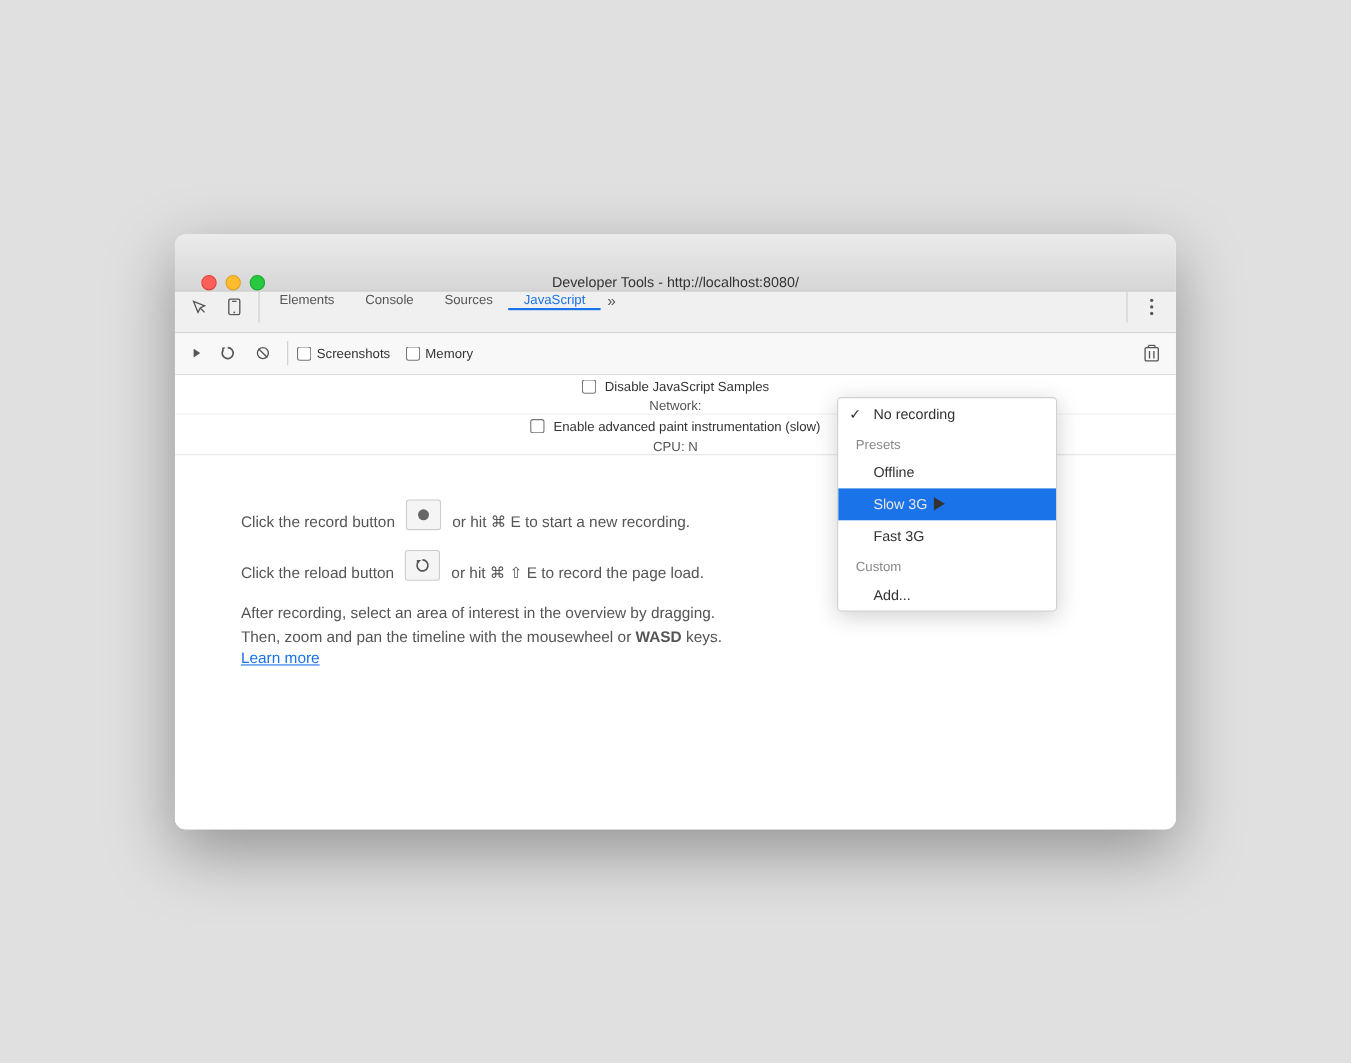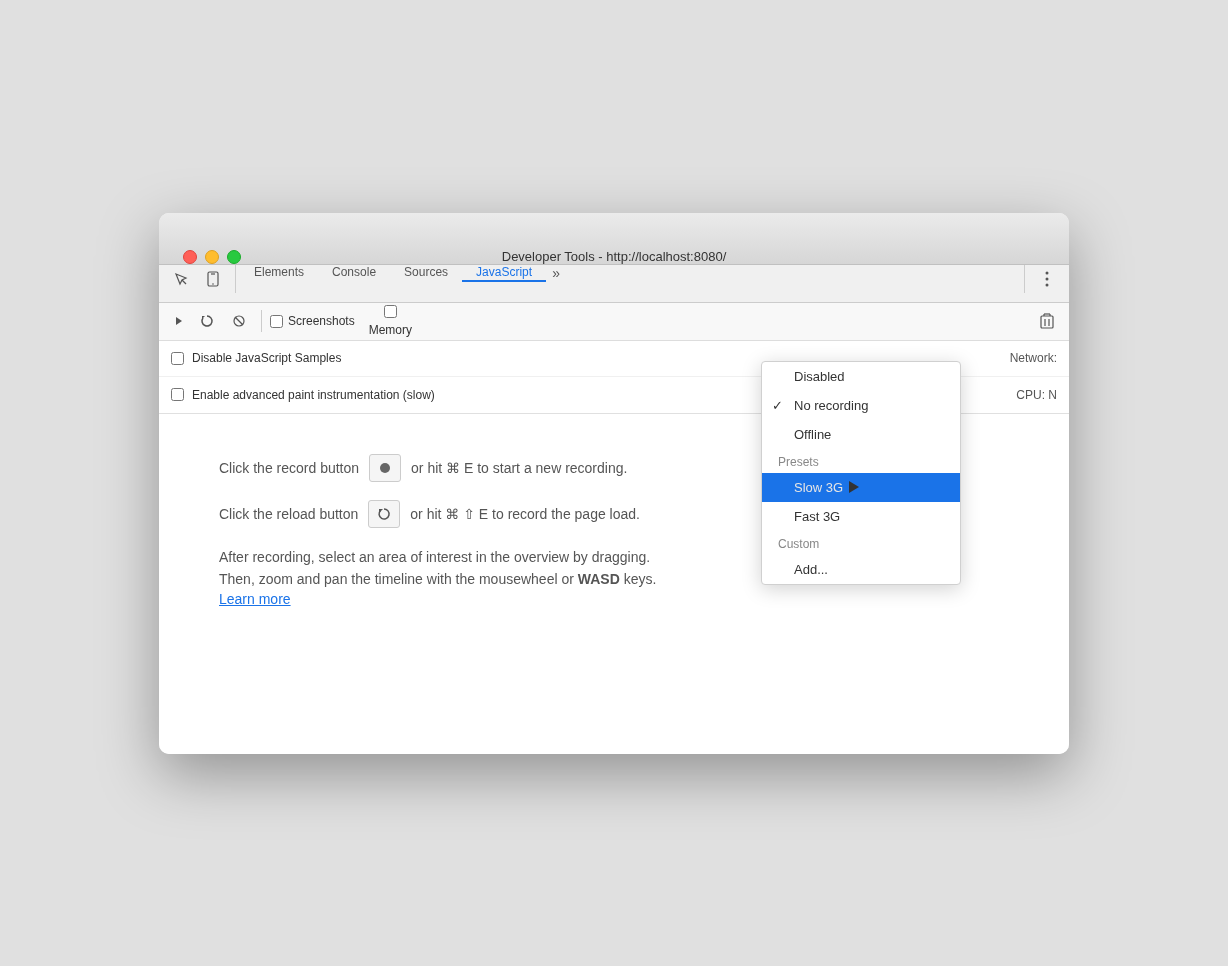--- a/index.html
+++ b/index.html
@@ -160,20 +160,21 @@
       border-bottom: 1px solid #e0e0e0;
     }
     .settings-row {
       display: flex;
       align-items: center;
       height: 36px;
       padding: 0 12px;
       font-size: 12px;
       color: #333;
       border-bottom: 1px solid #f0f0f0;
+      flex-direction: column;
     }
     .settings-row:last-child { border-bottom: none; }
     .settings-row .row-left {
       display: flex;
       align-items: center;
       gap: 8px;
       flex: 1;
     }
     .settings-row .row-right {
       display: flex;
@@ -190,21 +191,21 @@
     .main-content {
       background: #fff;
       padding: 40px 0 40px 60px;
       min-height: 340px;
     }
     .instruction {
       font-size: 14px;
       color: #555;
       margin-bottom: 18px;
       display: flex;
-      align-items: center;
+      align-items: flex-end;
       gap: 10px;
     }
     .inline-btn {
       display: inline-flex;
       align-items: center;
       justify-content: center;
       width: 32px;
       height: 28px;
       border: 1px solid #ccc;
       border-radius: 3px;
@@ -354,21 +355,21 @@
       <svg width="14" height="14" viewBox="0 0 14 14">
         <circle cx="7" cy="7" r="5" fill="none" stroke="#555" stroke-width="1.2"></circle>
         <line x1="3" y1="3" x2="11" y2="11" stroke="#555" stroke-width="1.2"></line>
       </svg>
     </div>
     <div class="toolbar-separator"></div>
     <label class="checkbox-label">
       <input type="checkbox" style="">
       <span>Screenshots</span>
     </label>
-    <label class="checkbox-label" style="margin-left:10px;flex-direction:column;">
+    <label class="checkbox-label" style="margin-left:10px;">
       <input type="checkbox" style="">
       <span>Memory</span>
     </label>
     <div class="toolbar-right">
       <div class="icon-btn icon-btn-trash">
         <svg width="14" height="16" viewBox="0 0 14 16" fill="none">
           <rect x="1" y="3" width="12" height="12" rx="1" stroke="#555" stroke-width="1.2"></rect>
           <line x1="4" y1="3" x2="4" y2="1" stroke="#555" stroke-width="1.2"></line>
           <line x1="10" y1="3" x2="10" y2="1" stroke="#555" stroke-width="1.2"></line>
           <line x1="4" y1="1" x2="10" y2="1" stroke="#555" stroke-width="1.2"></line>
@@ -424,35 +425,32 @@
       <p class="info-text">
         <span>After recording, select an area of interest in the overview by dragging.</span><br>
         <span>Then, zoom and pan the timeline with the mousewheel or</span> <strong>WASD</strong><span> keys.</span>
       </p>
       <a class="learn-more">Learn more</a>
     </div>
   </div>
 
   <div class="dropdown-menu">
 
-    <div class="dropdown-item">
-      <span>Disabled</span>
-    </div>
 
     <div class="dropdown-item">
       <span class="checkmark">✓</span>
       <span>No recording</span>
     </div>
 
+    <div class="dropdown-item category">
+      <span>Presets</span>
+    </div>
+
     <div class="dropdown-item">
       <span>Offline</span>
-    </div>
-
-    <div class="dropdown-item category">
-      <span>Presets</span>
     </div>
 
     <div class="dropdown-item selected">
       <span>Slow 3G</span>
       <span class="cursor-indicator"></span>
     </div>
 
     <div class="dropdown-item">
       <span>Fast 3G</span>
     </div>

